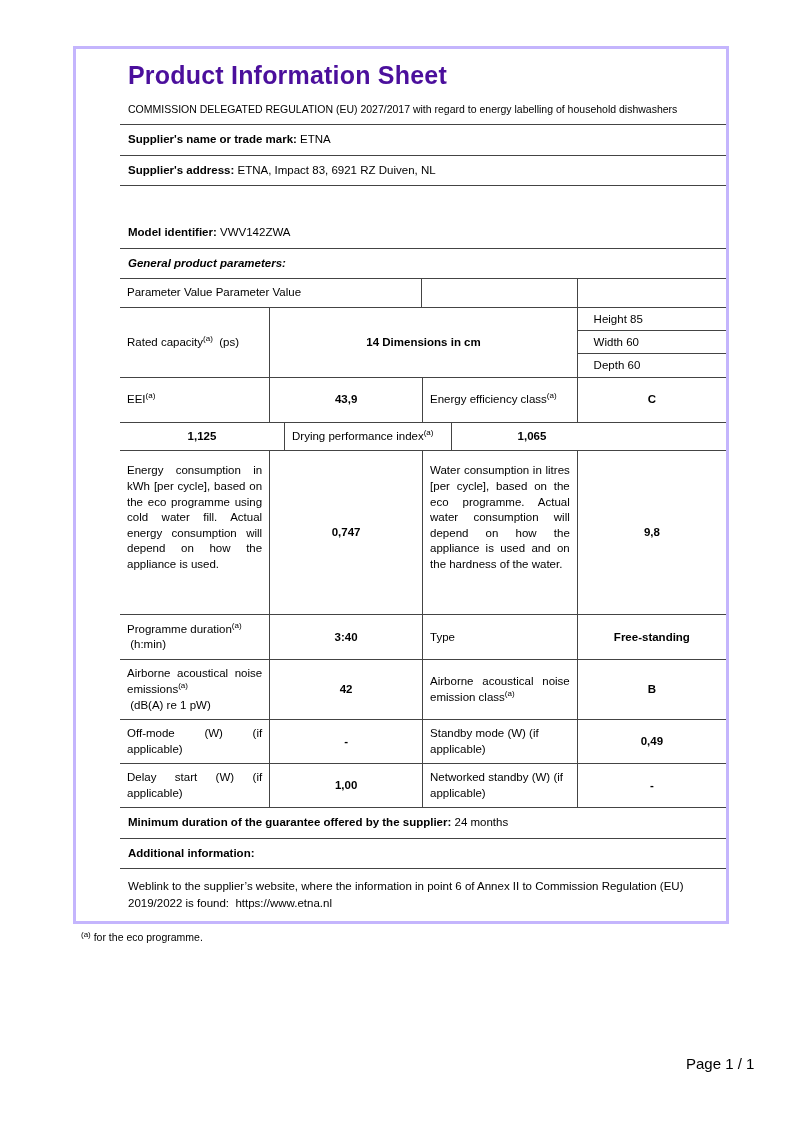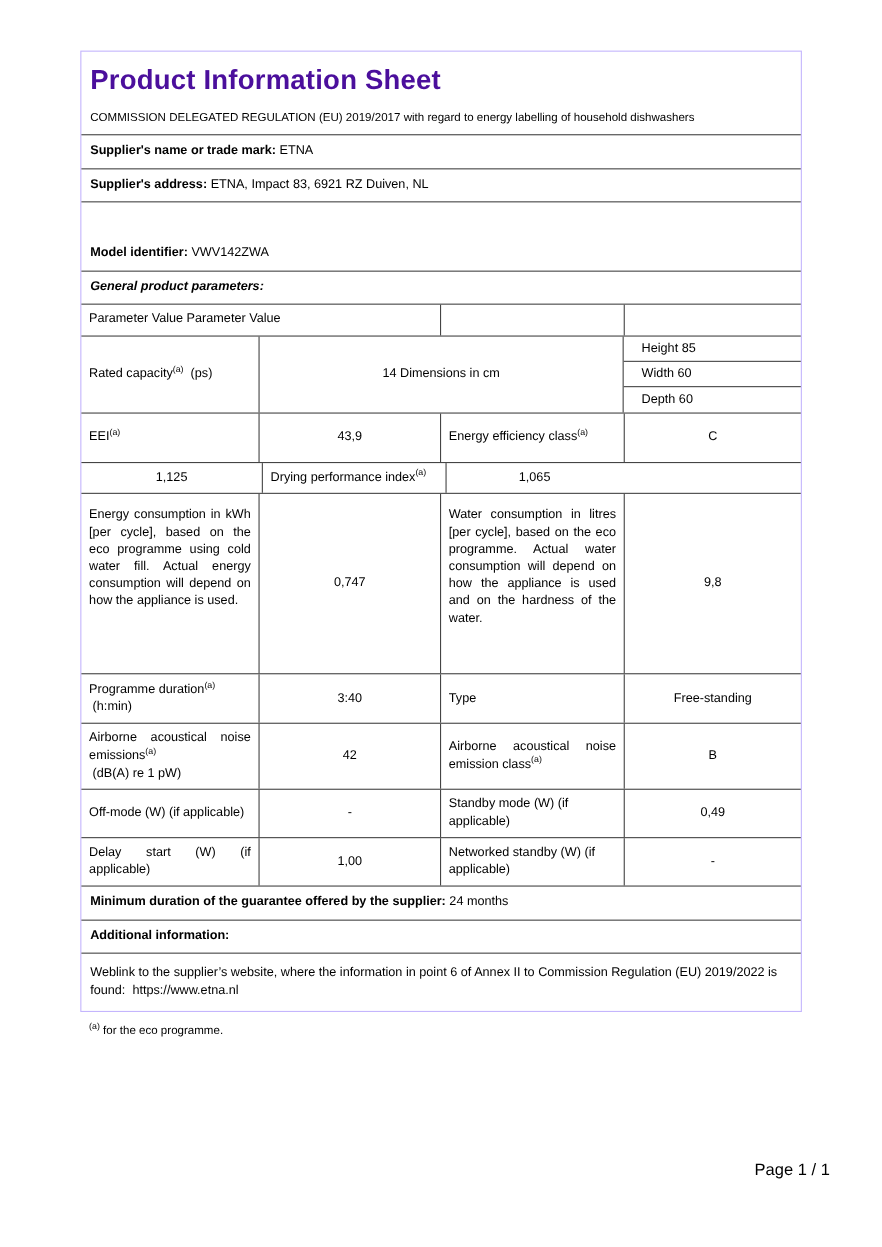--- a/index.html
+++ b/index.html
@@ -18,22 +18,23 @@
     position: absolute;
     left: 0; top: 0;
     width: 802px;
     height: 1134px;
   }
   .sheet {
     position: absolute;
     left: 73px;
     top: 46px;
     width: 656px;
-    border: 1px solid #c4b5fd;
-    box-sizing: border-box;
+    border: 3px solid #c4b5fd;
+    box-sizing: border-box;
+    padding-left: 44px;
   }
   .row {
     display: flex;
     border-bottom: 1px solid #444444;
     box-sizing: border-box;
   }
   .row:last-child { border-bottom: none; }
 
   .cell {
     box-sizing: border-box;
@@ -57,21 +58,21 @@
     font-size: 10.5px;
     line-height: 1.3;
     margin: 0;
   }
   .bold { font-weight: bold; }
   .full { width: 100%; }
 
   .center { text-align: center; }
   .justify { text-align: justify; }
   .vcenter { display: flex; align-items: center; }
-  .vcenter-c { display: flex; align-items: center; justify-content: center; }
+  .vcenter-c { display: flex; align-items: center; justify-content: center; font-weight: bold; }
 
   sup { font-size: 8px; vertical-align: super; line-height: 0; }
 
   
   .dims {
     width: 161px;
     box-sizing: border-box;
   }
   .dims .dim-row {
     border-bottom: 1px solid #444444;
@@ -105,21 +106,21 @@
 </head>
 <body>
 
 <div class="page">
 
   <div class="sheet">
 
     <div class="row">
       <div class="cell full title-block">
         <div class="doc-title">Product Information Sheet</div>
-        <div class="doc-subtitle">COMMISSION DELEGATED REGULATION (EU) 2019/2017 with regard to energy labelling of household dishwashers</div>
+        <div class="doc-subtitle">COMMISSION DELEGATED REGULATION (EU) 2027/2017 with regard to energy labelling of household dishwashers</div>
       </div>
     </div>
 
     <div class="row">
       <div class="cell full" style="padding:7px 8px;">
         <span class="bold">Supplier's name or trade mark:</span>
         <span>ETNA</span>
       </div>
     </div>
 

